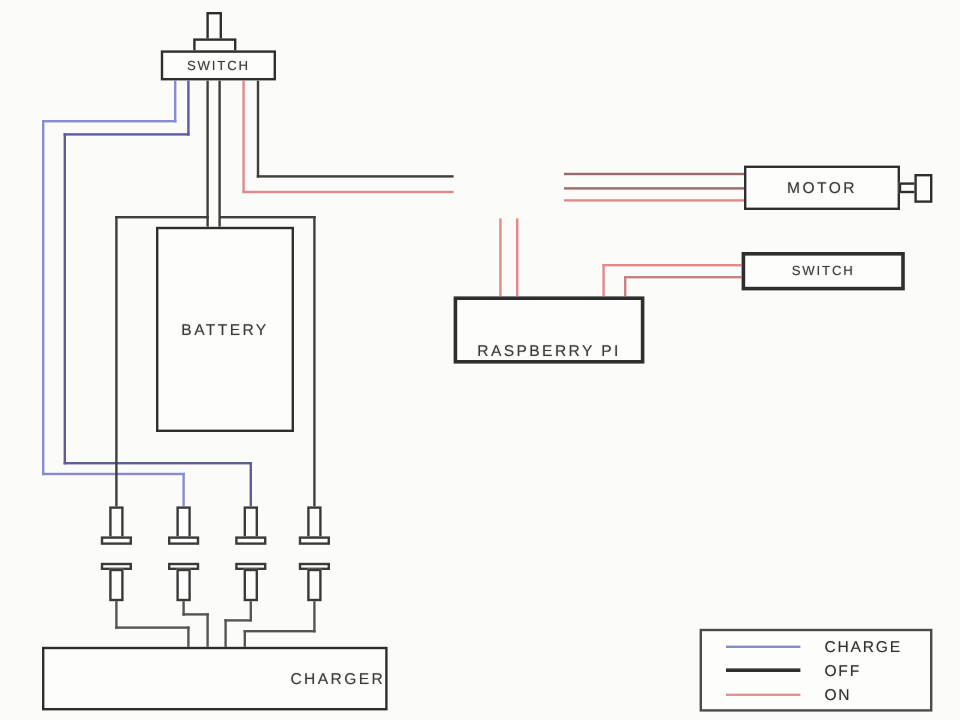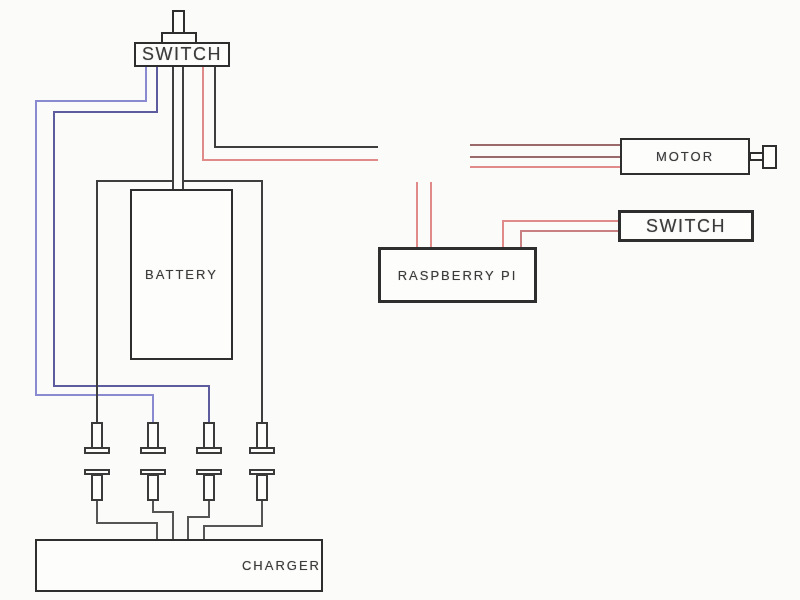--- a/index.html
+++ b/index.html
@@ -15,21 +15,21 @@
     background:#fdfdfc;
     display:flex;align-items:center;justify-content:center;
     box-sizing:border-box;
   }
   .box.thick{border-width:3px;}
   .box-label{
     color:#3b3b3b;font-size:13px;letter-spacing:2px;
     text-shadow:0 0 1px rgba(60,60,60,.45);
     white-space:nowrap;
   }
-  .box-label.small{font-size:18px;letter-spacing:1.5px;}
+  .box-label.small{font-size:11px;letter-spacing:1.5px;}
   .wire{position:absolute;}
   .conn{
     position:absolute;border:2px solid #3a3a3a;background:#fdfdfc;
     box-sizing:border-box;
   }
   .shaft{position:absolute;border:2px solid #2e2e2e;background:#fdfdfc;box-sizing:border-box;}
   #legend{
     position:absolute;left:583px;top:524px;width:194px;height:69px;
     border:2px solid #4a4a4a;background:#fdfdfc;box-sizing:border-box;
     display:flex;flex-direction:column;justify-content:center;gap:7px;
@@ -108,38 +108,52 @@
       <div class="conn" style="left: 256px; top: 474px; width: 12px; height: 27px;"></div>
     </div>
 
   <div class="shaft" style="left:172px;top:10px;width:13px;height:26px;"></div>
   <div class="shaft" style="left:161px;top:32px;width:36px;height:12px;"></div>
 
   <div class="box" style="left:134px;top:42px;width:96px;height:25px;">
     <span class="box-label small">SWITCH</span>
   </div>
 
-  <div class="box" style="left:130px;top:189px;width:103px;height:171px;">
+  <div class="box" style="left:130px;top:189px;width:115px;height:171px;">
     <span class="box-label">BATTERY</span>
   </div>
 
 
   <div class="box" style="left:620px;top:138px;width:130px;height:37px;">
     <span class="box-label">MOTOR</span>
   </div>
 
   <div class="shaft" style="left:749px;top:152px;width:15px;height:9px;"></div>
   <div class="shaft" style="left:762px;top:145px;width:15px;height:24px;"></div>
 
   <div class="box thick" style="left:618px;top:210px;width:136px;height:32px;">
     <span class="box-label small">SWITCH</span>
   </div>
 
-  <div class="box thick" style="left:378px;top:247px;width:159px;height:56px;">
+  <div class="box thick" style="left:378px;top:247px;width:159px;height:56px;align-items:flex-end;">
     <span class="box-label">RASPBERRY PI</span>
   </div>
 
   <div class="box" style="left:35px;top:539px;width:288px;height:53px;justify-content:flex-end;">
     <span class="box-label">CHARGER</span>
   </div>
 
+  <div id="legend">
+    <div class="legend-row">
+      <div class="legend-swatch" style="background: rgb(138, 138, 208);"></div>
+      <span class="legend-label">CHARGE</span>
+    </div>
+    <div class="legend-row">
+      <div class="legend-swatch thick" style="background: rgb(47, 47, 47);"></div>
+      <span class="legend-label">OFF</span>
+    </div>
+    <div class="legend-row">
+      <div class="legend-swatch" style="background: rgb(232, 144, 143);"></div>
+      <span class="legend-label">ON</span>
+    </div>
+  </div>
 
 </div>
 
 </body></html>

